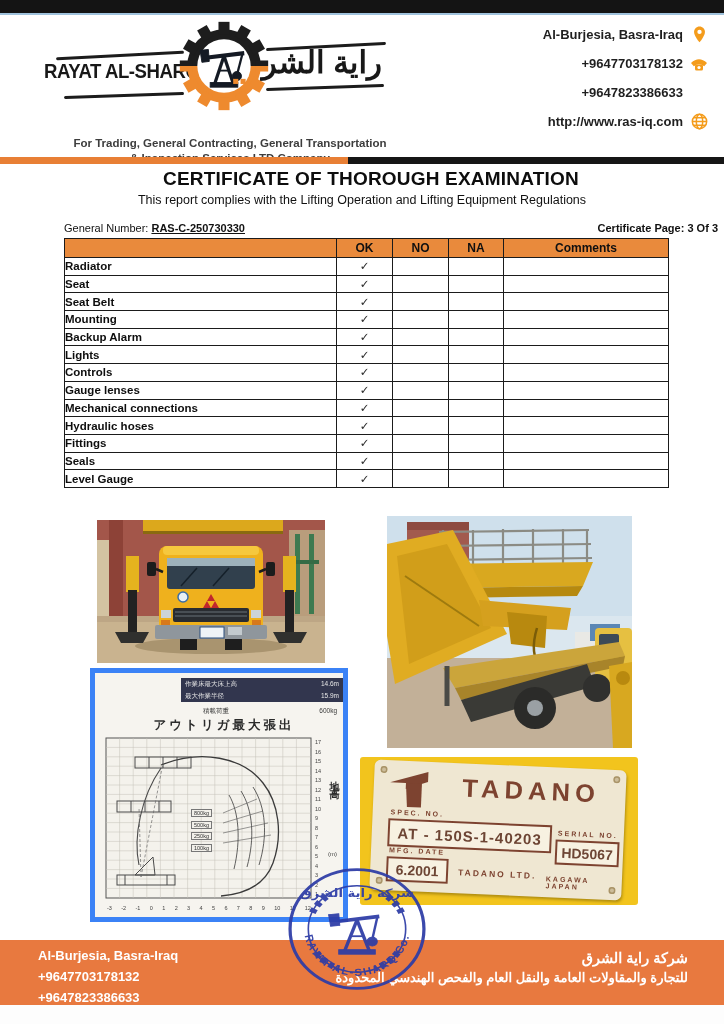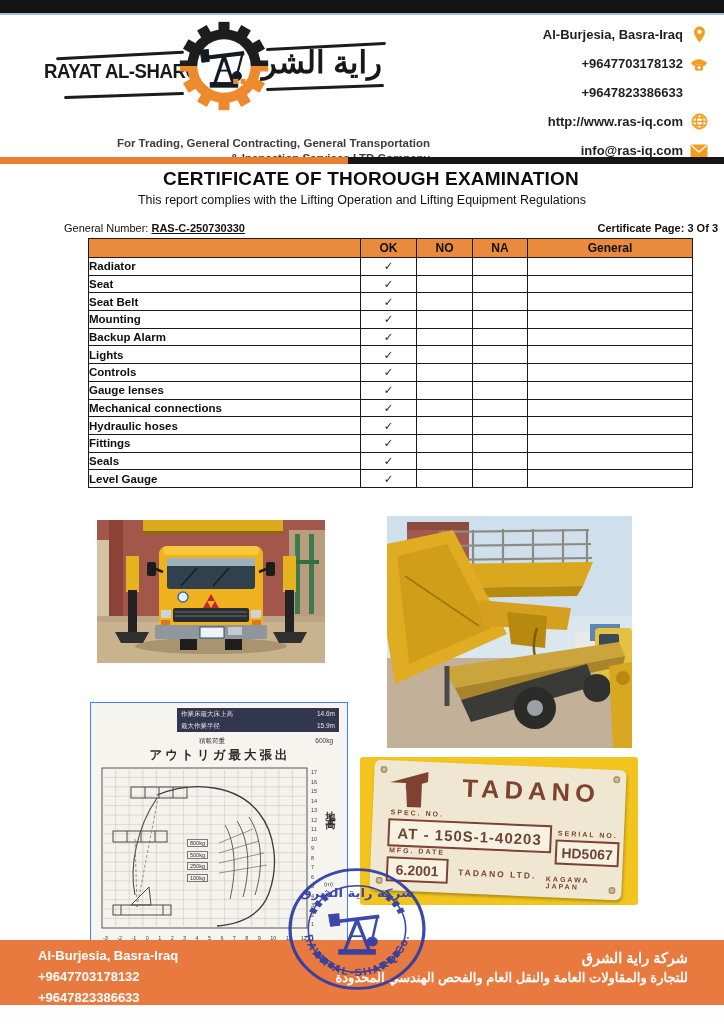--- a/index.html
+++ b/index.html
@@ -14,21 +14,21 @@
   .logo-block{position:absolute;left:30px;top:18px;width:370px;height:96px;}
   .logo-en{position:absolute;left:14px;top:42px;font-size:20px;font-weight:bold;color:#181818;
            letter-spacing:-0.5px;transform:scaleX(0.93);transform-origin:left;}
   .logo-ar{position:absolute;right:18px;top:26px;font-size:31px;font-weight:bold;color:#181818;direction:rtl;}
   .gear-wrap{position:absolute;left:148px;top:2px;width:92px;height:92px;}
   .swoosh{position:absolute;height:3px;background:#1c1c1c;border-radius:2px;}
   .sw1{left:26px;top:36px;width:128px;transform:rotate(-3deg);}
   .sw2{left:236px;top:27px;width:120px;transform:rotate(-3deg);}
   .sw3{left:34px;top:76px;width:120px;transform:rotate(-2deg);}
   .sw4{left:236px;top:68px;width:118px;transform:rotate(-2deg);}
-  .tagline{position:absolute;left:0px;top:118px;width:400px;text-align:right;
+  .tagline{position:absolute;left:0px;top:118px;width:400px;text-align:center;
            font-size:11.5px;font-weight:bold;color:#3d3d3d;line-height:14.5px;}
 
   .contacts{position:absolute;right:16px;top:20px;width:260px;}
   .contact-row{display:flex;justify-content:flex-end;align-items:center;gap:7px;height:29px;}
   .contact-text{font-size:13px;font-weight:bold;color:#1f1f1f;}
   .contact-icon{width:18px;height:18px;display:flex;align-items:center;justify-content:center;}
 
   
   .divider{position:absolute;left:0;top:157px;width:724px;height:7px;
            background:linear-gradient(to right,#E87F35 0,#E87F35 48%,#161616 48%,#161616 100%);}
@@ -40,34 +40,34 @@
               font-size:12.5px;color:#111;}
 
   
   .report-line{position:absolute;left:64px;top:222px;width:654px;display:flex;
                justify-content:space-between;font-size:11px;color:#111;}
   .report-number{font-weight:bold;text-decoration:underline;}
   .page-info{font-weight:bold;}
 
   
   table.checklist{position:absolute;left:64px;top:238px;width:604px;border-collapse:collapse;
-                  table-layout:fixed;margin-left:24px;}
+                  table-layout:fixed;}
   table.checklist th,table.checklist td{border:1px solid #1b1b1b;padding:0 0 0 0;overflow:hidden;white-space:nowrap;}
   table.checklist th{background:#E98A3C;color:#101010;font-size:12px;font-weight:bold;height:18px;text-align:center;}
   table.checklist td{height:16.7px;font-size:11.5px;}
   td.cell-item{font-weight:bold;padding-left:6px;color:#0e0e0e;}
   td.cell-ok,td.cell-no,td.cell-na{text-align:center;font-size:12px;color:#2e2e2e;font-family:"DejaVu Sans",sans-serif;}
   col.c-item{width:272px;} col.c-ok{width:56px;} col.c-no{width:56px;} col.c-na{width:55px;} col.c-com{width:165px;}
 
   
   .photo{position:absolute;}
   .truck-photo{left:97px;top:520px;width:228px;height:143px;}
   .crane-photo{left:387px;top:516px;width:245px;height:232px;}
-  .loadchart-photo{left:90px;top:702px;width:258px;height:254px;background:#f6f4ef;
-                   border:1px solid #3b82f6;box-sizing:border-box;}
+  .loadchart-photo{left:90px;top:668px;width:258px;height:254px;background:#f6f4ef;
+                   border:5px solid #3b82f6;box-sizing:border-box;}
   .plate-photo{left:360px;top:757px;width:278px;height:148px;background:#f2c41d;overflow:hidden;
                border-radius:3px;}
 
   
   .lc-navybar{position:absolute;left:86px;top:5px;width:162px;height:24px;background:#32364e;
               color:#e6e6e6;font-size:6.5px;line-height:12px;padding:0 4px;box-sizing:border-box;}
   .lc-navybar .row{display:flex;justify-content:space-between;}
   .lc-loadrow{position:absolute;left:108px;top:34px;width:134px;display:flex;justify-content:space-between;
               font-size:6.5px;color:#3a3a3a;}
   .lc-title{position:absolute;left:0;top:44px;width:258px;text-align:center;font-size:12.5px;
@@ -202,29 +202,20 @@
             <g stroke="#F49C1C" fill="none" stroke-width="1.6">
               <circle cx="9" cy="9" r="7.6"></circle>
               <ellipse cx="9" cy="9" rx="3.4" ry="7.6"></ellipse>
               <line x1="1.5" y1="9" x2="16.5" y2="9"></line>
               <line x1="2.5" y1="5" x2="15.5" y2="5"></line>
               <line x1="2.5" y1="13" x2="15.5" y2="13"></line>
             </g>
           </svg>
       </span>
     </div>
-    <div class="contact-row">
-      <span class="contact-text">info@ras-iq.com</span>
-      <span class="contact-icon">
-        <svg width="18" height="14" viewBox="0 0 18 14">
-            <rect x="0.5" y="0.5" width="17" height="13" rx="1.5" fill="#F49C1C"></rect>
-            <path d="M1.5,1.5 L9,8 L16.5,1.5" stroke="#ffffff" stroke-width="1.4" fill="none"></path>
-          </svg>
-      </span>
-    </div>
   </div>
 
   <div class="divider"></div>
 
   <div class="cert-title">CERTIFICATE OF THOROUGH EXAMINATION</div>
   <div class="cert-subtitle">This report complies with the Lifting Operation and Lifting Equipment Regulations</div>
 
   <div class="report-line">
     <span><span>General Number: </span><span class="report-number">RAS-C-250730330</span></span>
     <span class="page-info">Certificate Page: 3 Of 3</span>
@@ -237,21 +228,21 @@
         <col class="c-no">
         <col class="c-na">
         <col class="c-com">
       </colgroup>
     <thead>
       <tr>
         <th></th>
         <th>OK</th>
         <th>NO</th>
         <th>NA</th>
-        <th>General</th>
+        <th>Comments</th>
       </tr>
     </thead>
     <tbody>
         <tr>
           <td class="cell-item">Radiator</td>
           <td class="cell-ok">✓</td>
           <td class="cell-no"></td>
           <td class="cell-na"></td>
           <td class="cell-comments"></td>
         </tr>

